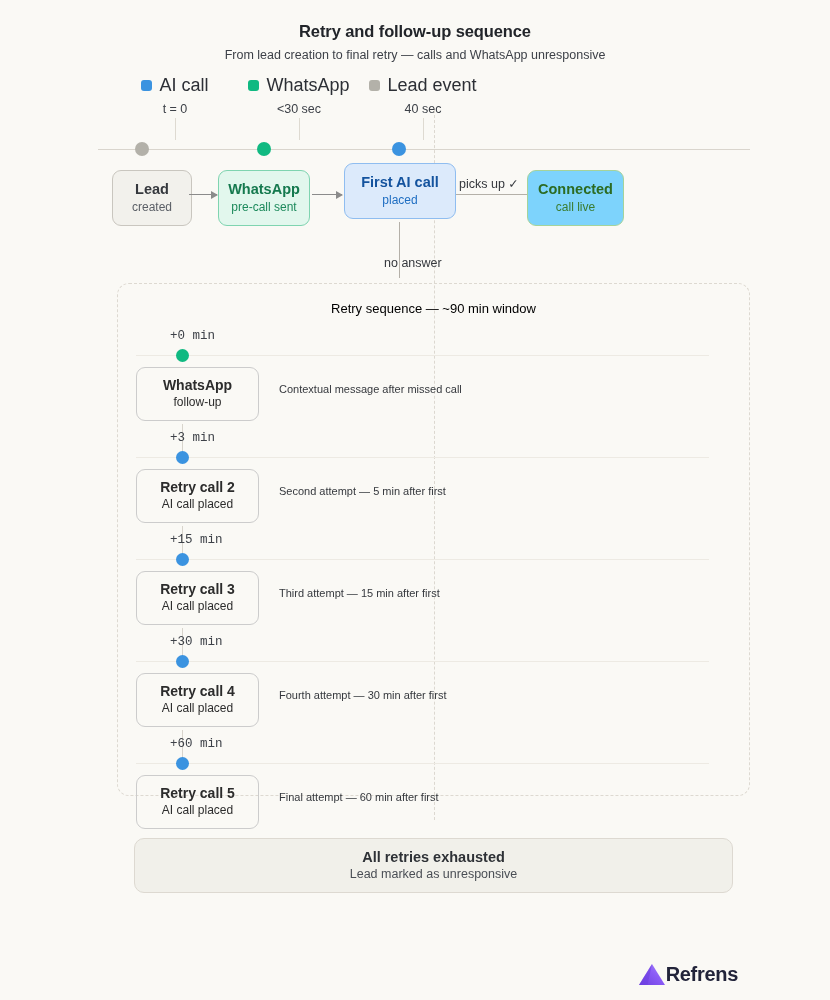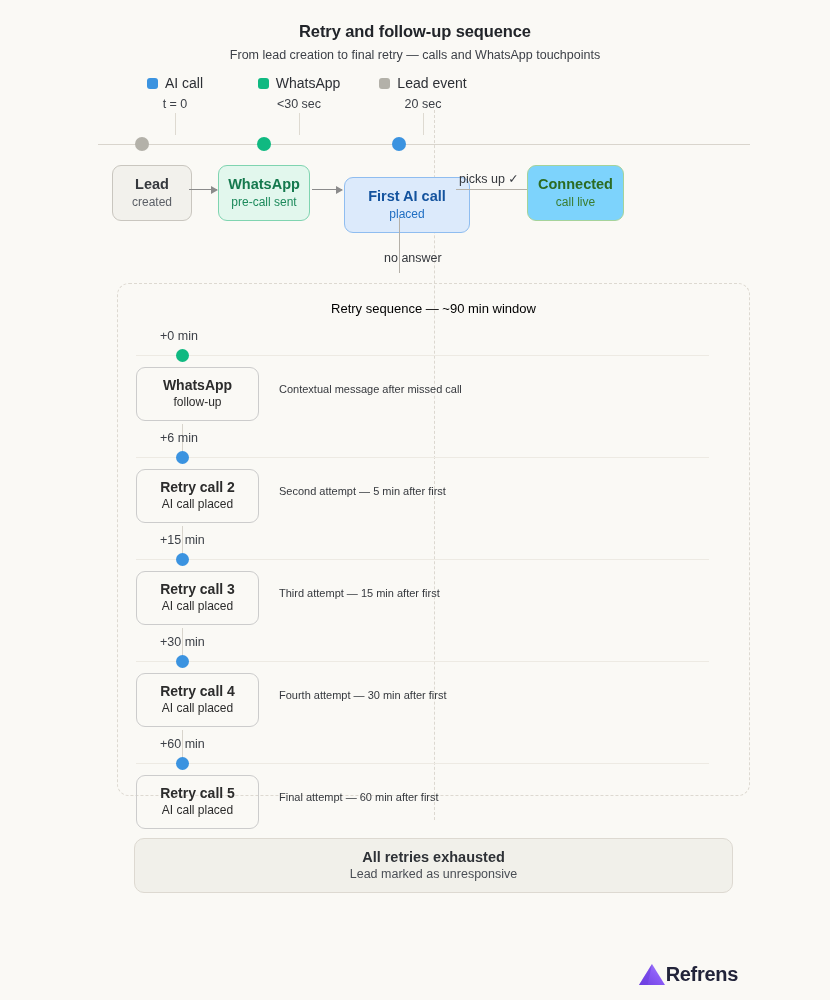--- a/index.html
+++ b/index.html
@@ -39,21 +39,21 @@
   .legend-item {
     display: flex;
     flex-direction: column;
     align-items: center;
     width: 124px;
   }
   .legend-top { display: flex; align-items: center; gap: 7px; }
   .legend-swatch {
     width: 11px; height: 11px; border-radius: 3px; display: block;
   }
-  .legend-label { font-size: 14px; color: #2c2f35; }
+  .legend-label { font-size: 18px; color: #2c2f35; }
   .legend-time {
     font-size: 12.5px; color: #3d4148; margin-top: 6px;
   }
   .legend-tick {
     width: 1px; height: 22px; background: #dedad1; margin-top: 2px;
   }
 
   
   .flowwrap { position: relative; height: 130px; margin-top: -2px; }
   .axis {
@@ -136,22 +136,22 @@
   }
   .retry-head {
     text-align: center;
     font-size: 13px;
     color: #000000;
     padding-top: 17px;
   }
 
   .retrystep { position: absolute; left: 0; width: 633px; }
   .steptime {
-    position: absolute; left: 42px; top: 0;
-    font-size: 12.5px; color: #3d4148; white-space: nowrap;
+    position: absolute; left: 52px; top: 0;
+    font-size: 12.5px; color: #3d4148; white-space: nowrap; font-family: Liberation Mono, monospace;
   }
   .stepline {
     position: absolute; left: 18px; top: 26px;
     width: 573px; height: 1px; background: #edeae3;
   }
   .stepdot {
     position: absolute; left: 58px; top: 20px;
     width: 13px; height: 13px; border-radius: 50%;
   }
   .stepcard {
@@ -195,21 +195,21 @@
   .brand-name {
     font-size: 20px; font-weight: bold; color: #22243a;
     letter-spacing: -0.3px;
   }
 </style>
 </head>
 <body>
 
 <div class="header">
   <div class="title">Retry and follow-up sequence</div>
-  <div class="subtitle">From lead creation to final retry — calls and WhatsApp touchpoints</div>
+  <div class="subtitle">From lead creation to final retry — calls and WhatsApp unresponsive</div>
 </div>
 
 <div class="legend">
   <div class="legend-item">
     <div class="legend-top">
       <span class="legend-swatch" style="background:#3b93e0"></span>
       <span class="legend-label">AI call</span>
     </div>
     <div class="legend-time">t = 0</div>
     <div class="legend-tick"></div>
@@ -220,21 +220,21 @@
       <span class="legend-label">WhatsApp</span>
     </div>
     <div class="legend-time">&lt;30 sec</div>
     <div class="legend-tick"></div>
   </div>
   <div class="legend-item">
     <div class="legend-top">
       <span class="legend-swatch" style="background:#b3b1a9"></span>
       <span class="legend-label">Lead event</span>
     </div>
-    <div class="legend-time">20 sec</div>
+    <div class="legend-time">40 sec</div>
     <div class="legend-tick"></div>
   </div>
 </div>
 
 <div class="guide"></div>
 
 <div class="flowwrap">
   <div class="axis"></div>
 
   <div class="dot" style="left:135px;background:#b3b1a9"></div>
@@ -248,21 +248,21 @@
 
   <div class="conn" style="left:189px;top:56px;width:28px"></div>
 
   <div class="node green" style="left:218px;top:32px;width:92px">
     <div class="nt">WhatsApp</div>
     <div class="ns">pre-call sent</div>
   </div>
 
   <div class="conn" style="left:312px;top:56px;width:30px"></div>
 
-  <div class="node blue" style="left:344px;top:44px;width:126px">
+  <div class="node blue" style="left:344px;top:25px;width:112px">
     <div class="nt">First AI call</div>
     <div class="ns">placed</div>
   </div>
 
   <div class="conn noarrow" style="left:456px;top:56px;width:72px;background:#b4b0a8"></div>
   <div class="branch-label" style="left:459px;top:38px">picks up ✓</div>
 
   <div class="node lgreen" style="left:527px;top:32px;width:97px">
     <div class="nt">Connected</div>
     <div class="ns">call live</div>
@@ -281,21 +281,21 @@
     <div class="stepdot" style="background:#10b981"></div>
     <div class="stepcard green">
       <div class="nt">WhatsApp</div>
       <div class="ns">follow-up</div>
     </div>
     <div class="stepdesc">Contextual message after missed call</div>
     <div class="stepconnect" style="top:95px;height:33px"></div>
   </div>
 
   <div class="retrystep" style="top:147px">
-    <div class="steptime">+6 min</div>
+    <div class="steptime">+3 min</div>
     <div class="stepline"></div>
     <div class="stepdot" style="background:#3b93e0"></div>
     <div class="stepcard blue">
       <div class="nt">Retry call 2</div>
       <div class="ns">AI call placed</div>
     </div>
     <div class="stepdesc">Second attempt — 5 min after first</div>
     <div class="stepconnect" style="top:95px;height:33px"></div>
   </div>
 

